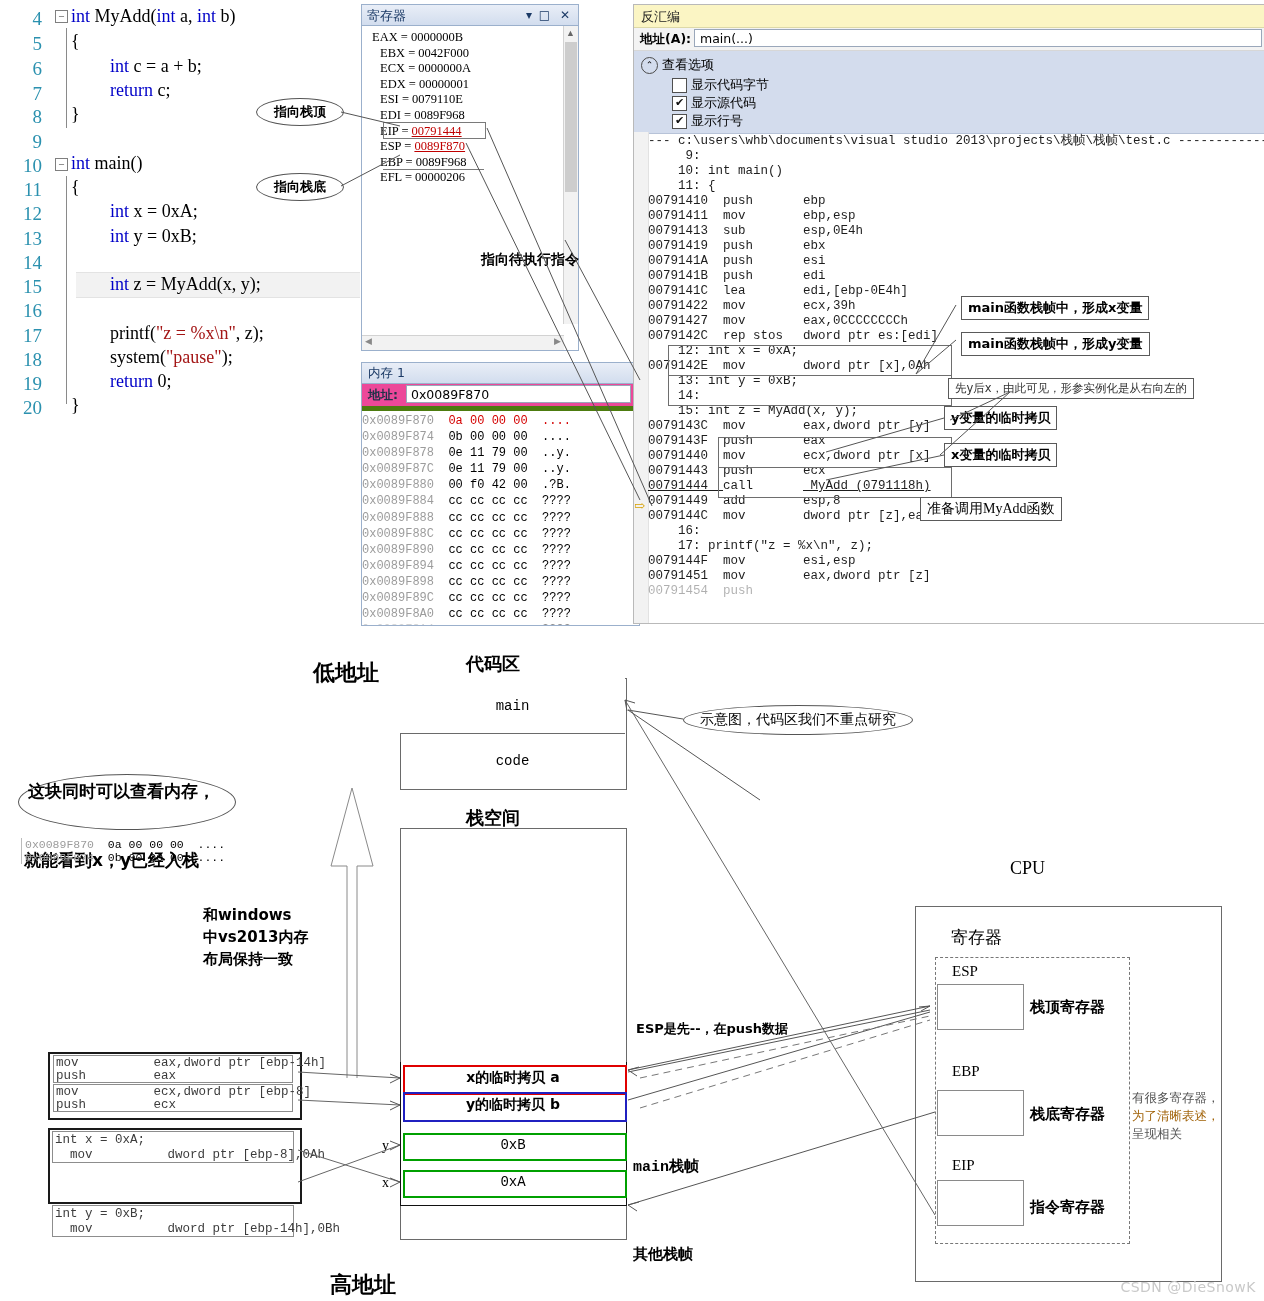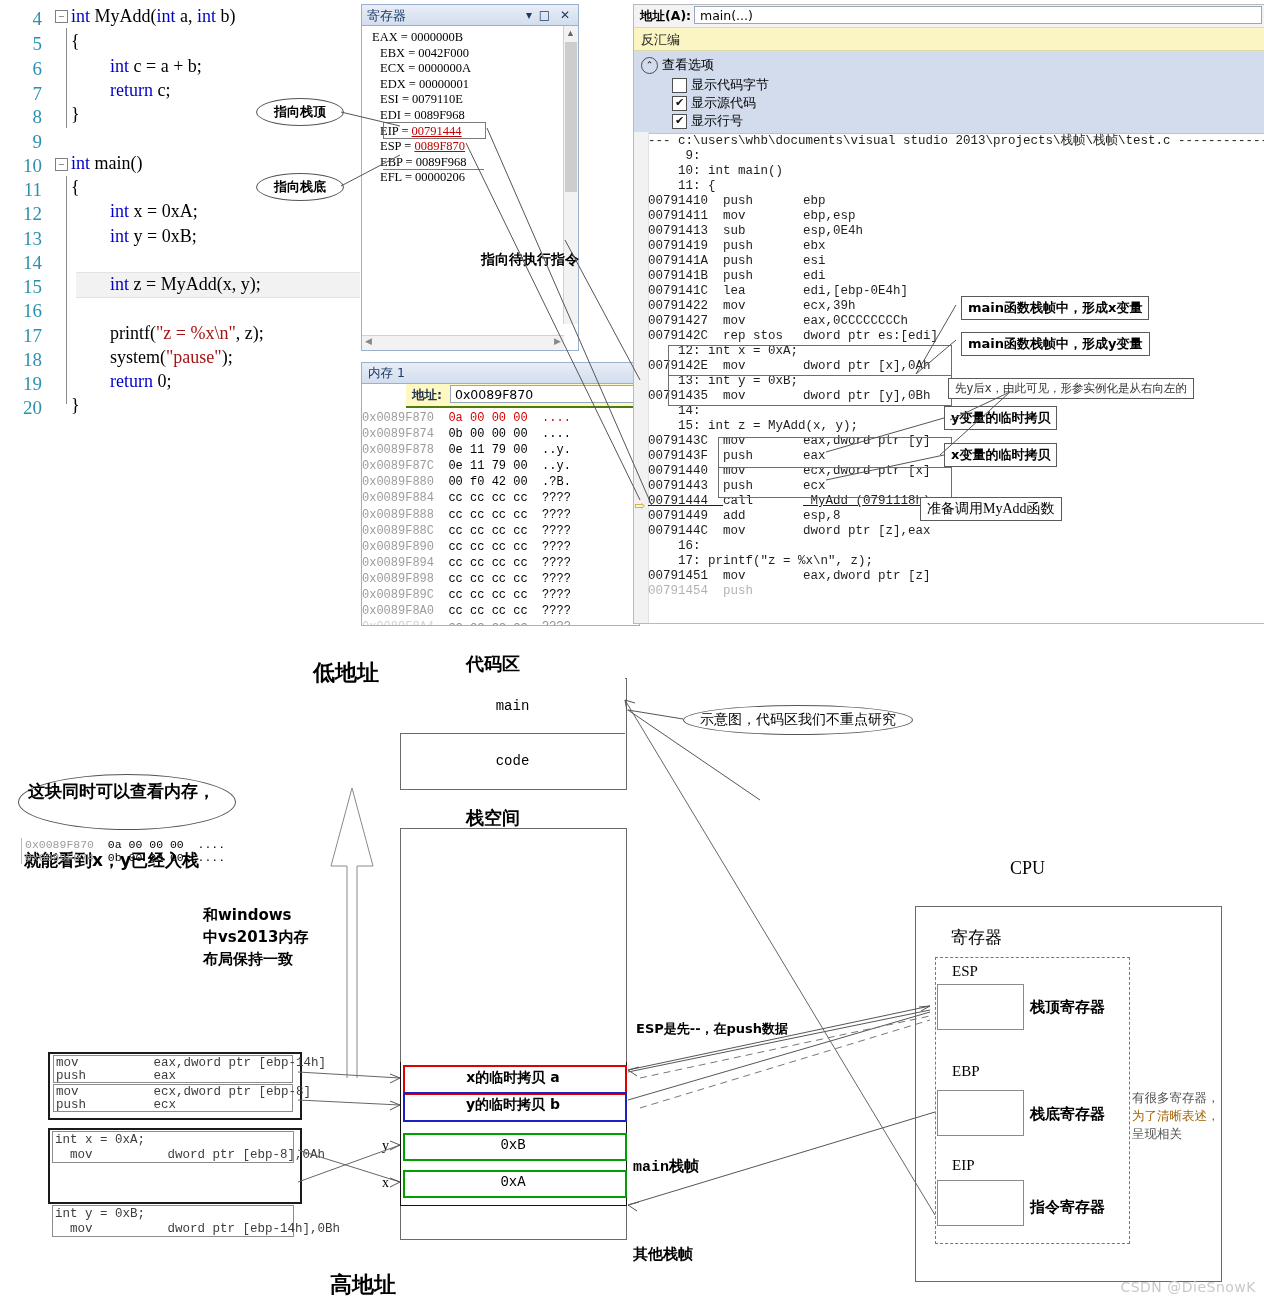--- a/index.html
+++ b/index.html
@@ -45,21 +45,21 @@
   #reghscroll .l{position:absolute;left:3px;top:0px;font-size:9px;color:#888;}
   #reghscroll .r{position:absolute;right:3px;top:0px;font-size:9px;color:#888;}
   .regbox{position:absolute;border:1px solid #7a7a7a;}
 
   
   #memwin{left:361px;top:362px;width:277px;height:262px;border:1px solid #9bb0cc;background:#fff;overflow:hidden;}
   #memtitle{height:20px;background:linear-gradient(#e9eef7,#d2ddee);
             border-bottom:1px solid #9bb0cc;}
   #memtitle span{display:block;padding:2px 0 0 6px;font-size:12.5px;
                  font-family:"DejaVu Sans",sans-serif;color:#1b3a66;}
-  #membar{height:22px;background:#fef9c3;border-bottom:2px solid #4d7c0f;position:relative;margin-left:44px;}
+  #membar{height:22px;background:#ec4899;border-bottom:5px solid #4d7c0f;position:relative;}
   #membar .lbl{position:absolute;left:6px;top:3px;font-size:12.5px;
                font-family:"DejaVu Sans",sans-serif;color:#22324a;}
   #memaddr{position:absolute;left:44px;top:1px;width:225px;height:18px;
            border:1px solid #9aa7ba;background:#fff;font-size:12.5px;
            font-family:"DejaVu Sans",sans-serif;padding:1px 0 0 4px;box-sizing:border-box;}
   #memrows{padding-top:2px;}
   #memrows .row{font-size:12px;line-height:16.1px;white-space:pre;
                 font-family:"Liberation Mono","DejaVu Sans Mono",monospace;}
   .maddr{color:#9c9c9c;}
   .mhot{color:#d40000;}
@@ -221,26 +221,26 @@
     <div class="row"><span class="maddr">0x0089F890</span>  <span>cc cc cc cc</span>  <span>????</span></div>
     <div class="row"><span class="maddr">0x0089F894</span>  <span>cc cc cc cc</span>  <span>????</span></div>
     <div class="row"><span class="maddr">0x0089F898</span>  <span>cc cc cc cc</span>  <span>????</span></div>
     <div class="row"><span class="maddr">0x0089F89C</span>  <span>cc cc cc cc</span>  <span>????</span></div>
     <div class="row"><span class="maddr">0x0089F8A0</span>  <span>cc cc cc cc</span>  <span>????</span></div>
     <div class="row" style="opacity:.45"><span class="maddr">0x0089F8A4</span>  <span>cc cc cc cc</span>  <span>????</span></div>
   </div>
 </div>
 
 <div class="abs" id="dis">
+  <div id="distitle">
+    <span>反汇编</span>
+  </div>
   <div id="disaddrbar">
     <div class="lbl">地址(A):</div>
     <div id="disaddrval">main(...)</div>
-  </div>
-  <div id="distitle">
-    <span>反汇编</span>
   </div>
   <div id="disopts">
     <div class="circ">⌃</div>
     <div class="hdr">查看选项</div>
     <div class="ck" style="top:27px;"></div>
     <div class="cl" style="top:25px;">显示代码字节</div>
     <div class="ck" style="top:45px;">✔</div>
     <div class="cl" style="top:43px;">显示源代码</div>
     <div class="ck" style="top:63px;">✔</div>
     <div class="cl" style="top:61px;">显示行号</div>
@@ -258,32 +258,32 @@
       <div class="l"><span>00791419</span>  <span style="display:inline-block;width:80px">push</span><span>ebx</span></div>
       <div class="l"><span>0079141A</span>  <span style="display:inline-block;width:80px">push</span><span>esi</span></div>
       <div class="l"><span>0079141B</span>  <span style="display:inline-block;width:80px">push</span><span>edi</span></div>
       <div class="l"><span>0079141C</span>  <span style="display:inline-block;width:80px">lea</span><span>edi,[ebp-0E4h]</span></div>
       <div class="l"><span>00791422</span>  <span style="display:inline-block;width:80px">mov</span><span>ecx,39h</span></div>
       <div class="l"><span>00791427</span>  <span style="display:inline-block;width:80px">mov</span><span>eax,0CCCCCCCCh</span></div>
       <div class="l"><span>0079142C</span>  <span style="display:inline-block;width:80px">rep stos</span><span>dword ptr es:[edi]</span></div>
       <div class="l dsrc">    12: int x = 0xA;</div>
       <div class="l"><span>0079142E</span>  <span style="display:inline-block;width:80px">mov</span><span>dword ptr [x],0Ah</span></div>
       <div class="l dsrc">    13: int y = 0xB;</div>
-      <div class="l"><span>00791435</span>  <span style="display:inline-block;width:80px">mov</span><span>dword ptr [y],0Bh</span></div>
       <div class="l dsrc">    14:</div>
       <div class="l dsrc">    15: int z = MyAdd(x, y);</div>
       <div class="l"><span>0079143C</span>  <span style="display:inline-block;width:80px">mov</span><span>eax,dword ptr [y]</span></div>
       <div class="l"><span>0079143F</span>  <span style="display:inline-block;width:80px">push</span><span>eax</span></div>
       <div class="l"><span>00791440</span>  <span style="display:inline-block;width:80px">mov</span><span>ecx,dword ptr [x]</span></div>
       <div class="l"><span>00791443</span>  <span style="display:inline-block;width:80px">push</span><span>ecx</span></div>
       <div class="l curline"><span>00791444</span>  <span style="display:inline-block;width:80px">call</span><span>_MyAdd (0791118h)</span></div>
       <div class="l"><span>00791449</span>  <span style="display:inline-block;width:80px">add</span><span>esp,8</span></div>
       <div class="l"><span>0079144C</span>  <span style="display:inline-block;width:80px">mov</span><span>dword ptr [z],eax</span></div>
       <div class="l dsrc">    16:</div>
       <div class="l dsrc">    17: printf("z = %x\n", z);</div>
+      <div class="l"><span>0079144F</span>  <span style="display:inline-block;width:80px">mov</span><span>esi,esp</span></div>
       <div class="l"><span>00791451</span>  <span style="display:inline-block;width:80px">mov</span><span>eax,dword ptr [z]</span></div>
       <div class="l" style="opacity:.35"><span>00791454</span>  <span style="display:inline-block;width:80px">push</span><span></span></div>
     </div>
 
     <div class="dbox" style="left:34px;top:213px;width:282px;height:29px;"></div>
     <div class="dbox" style="left:34px;top:243px;width:282px;height:29px;"></div>
     <div class="dbox" style="left:84px;top:305px;width:232px;height:29px;"></div>
     <div class="dbox" style="left:84px;top:335px;width:232px;height:29px;"></div>
     <div class="curarrow" style="left:0px;top:366px;">⇨</div>
   </div>

